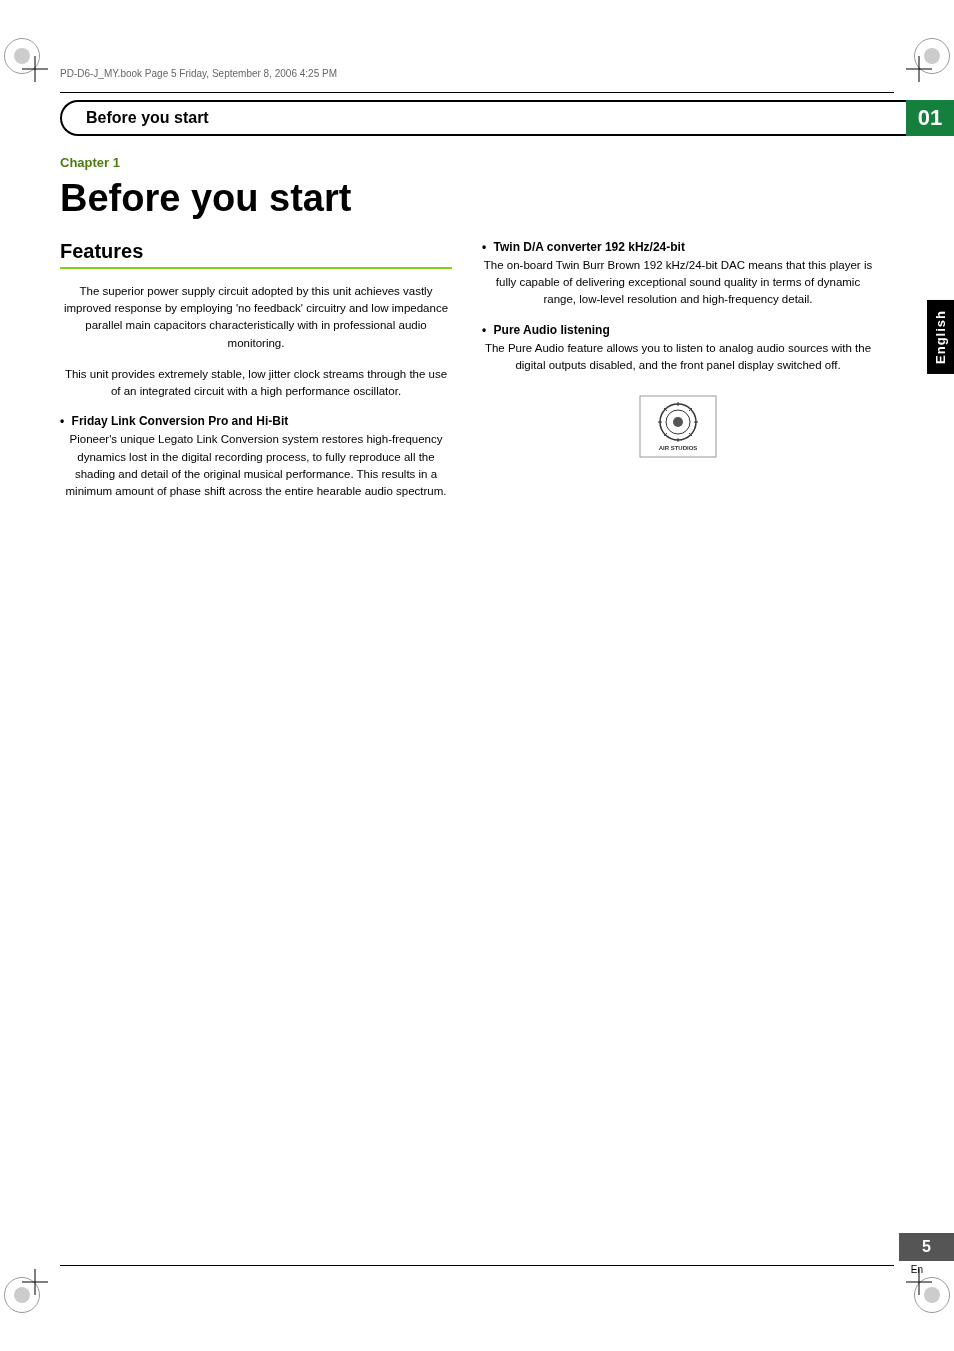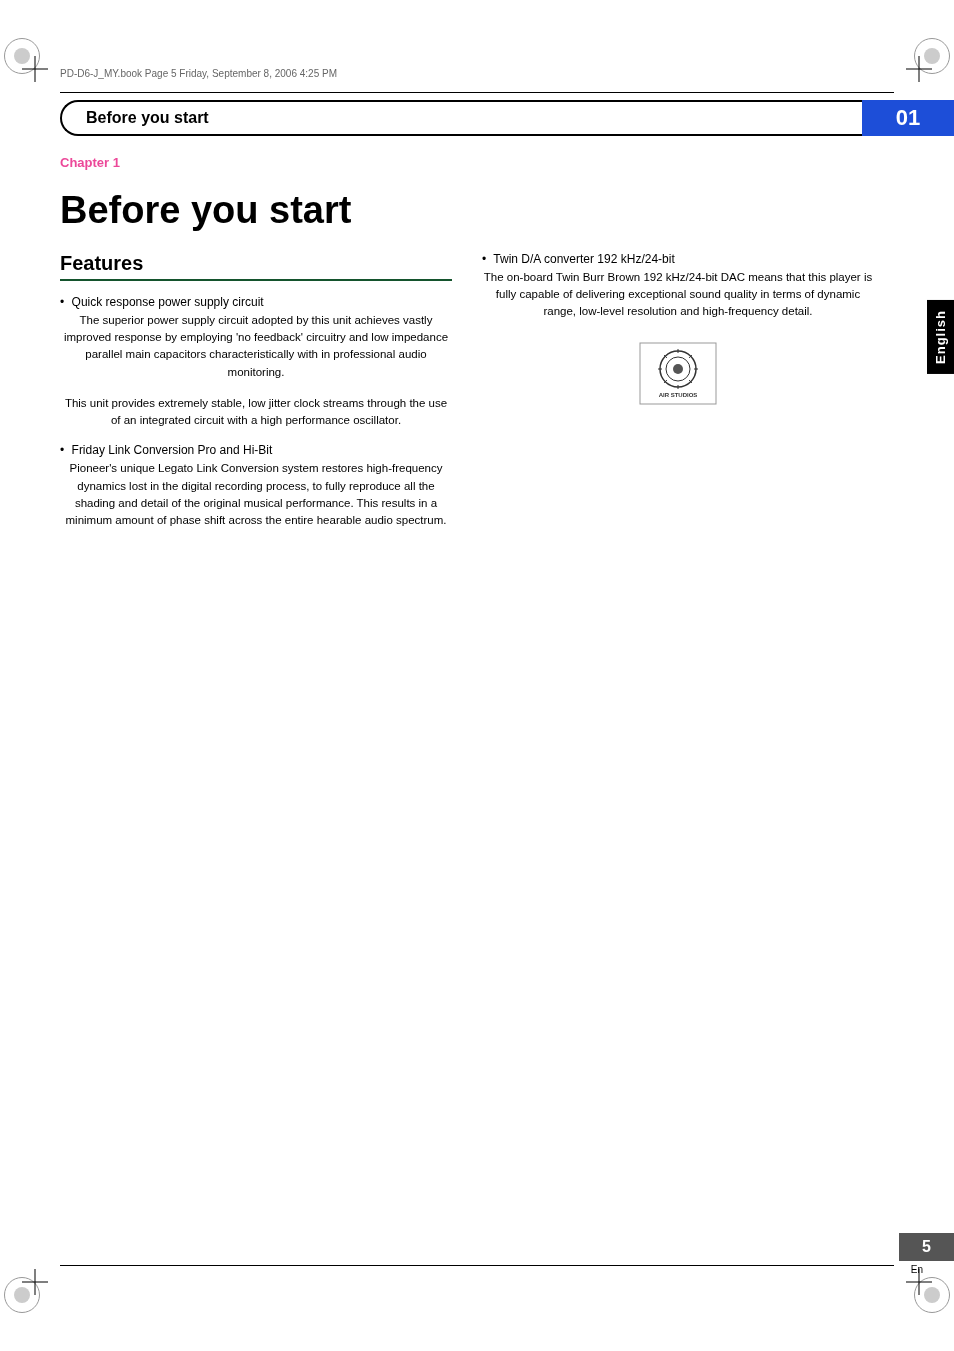--- a/index.html
+++ b/index.html
@@ -44,23 +44,23 @@
       flex: 1;
     }
 
     .header-title-text {
       font-size: 16px;
       font-weight: bold;
       color: #000000;
     }
 
     .header-number-box {
-      background: #1d4ed8;
+      background: #15803d;
       color: #ffffff;
-      width: 92px;
+      width: 48px;
       display: flex;
       align-items: center;
       justify-content: center;
       font-size: 22px;
       font-weight: bold;
       border-radius: 0 0 0 0;
     }
 
     
     .english-tab {
@@ -83,22 +83,22 @@
       position: absolute;
       top: 155px;
       left: 60px;
       right: 80px;
     }
 
     
     .chapter-label {
       font-size: 13px;
       font-weight: bold;
-      color: #ec4899;
-      margin-bottom: 20px;
+      color: #4d7c0f;
+      margin-bottom: 8px;
     }
 
     .chapter-title {
       font-size: 38px;
       font-weight: bold;
       color: #000000;
       margin-bottom: 20px;
       line-height: 1.1;
     }
 
@@ -114,32 +114,32 @@
     }
 
     .right-column {
       flex: 1;
     }
 
     .features-title {
       font-size: 20px;
       font-weight: bold;
       color: #000000;
-      border-bottom: 2px solid #14532d;
+      border-bottom: 2px solid #84cc16;
       padding-bottom: 4px;
       margin-bottom: 14px;
     }
 
     .feature-item {
       margin-bottom: 14px;
     }
 
     .feature-title {
       font-size: 12px;
-      font-weight: normal;
+      font-weight: bold;
       color: #000000;
       margin-bottom: 3px;
     }
 
     .bullet {
       display: inline-block;
       margin-right: 4px;
     }
 
     .feature-body {
@@ -315,24 +315,20 @@
 
     <div class="chapter-label">Chapter 1</div>
     <div class="chapter-title">Before you start</div>
 
     <div class="features-section">
 
       <div class="left-column">
         <div class="features-title">Features</div>
 
         <div class="feature-item">
-          <div class="feature-title">
-            <span class="bullet">•</span>
-            <span>Quick response power supply circuit</span>
-          </div>
           <div class="feature-body">The superior power supply circuit adopted by this unit achieves vastly improved response by employing 'no feedback' circuitry and low impedance parallel main capacitors characteristically with in professional audio monitoring.</div>
         </div>
 
         <div class="feature-item">
           <div class="feature-body">This unit provides extremely stable, low jitter clock streams through the use of an integrated circuit with a high performance oscillator.</div>
         </div>
 
         <div class="feature-item">
           <div class="feature-title">
             <span class="bullet">•</span>
@@ -346,20 +342,27 @@
       <div class="right-column">
 
         <div class="feature-item">
           <div class="feature-title">
             <span class="bullet">•</span>
             <span>Twin D/A converter 192 kHz/24-bit</span>
           </div>
           <div class="feature-body">The on-board Twin Burr Brown 192 kHz/24-bit DAC means that this player is fully capable of delivering exceptional sound quality in terms of dynamic range, low-level resolution and high-frequency detail.</div>
         </div>
 
+        <div class="feature-item">
+          <div class="feature-title">
+            <span class="bullet">•</span>
+            <span>Pure Audio listening</span>
+          </div>
+          <div class="feature-body">The Pure Audio feature allows you to listen to analog audio sources with the digital outputs disabled, and the front panel display switched off.</div>
+        </div>
 
 
         <div class="air-studios-logo">
           <svg class="air-logo-svg" viewBox="0 0 80 65" xmlns="http://www.w3.org/2000/svg">
 
             <rect x="2" y="2" width="76" height="61" fill="none" stroke="#999" stroke-width="1"></rect>
 
             <circle cx="40" cy="28" r="18" fill="none" stroke="#333" stroke-width="1.5"></circle>
 
             <circle cx="40" cy="28" r="12" fill="none" stroke="#333" stroke-width="1"></circle>

